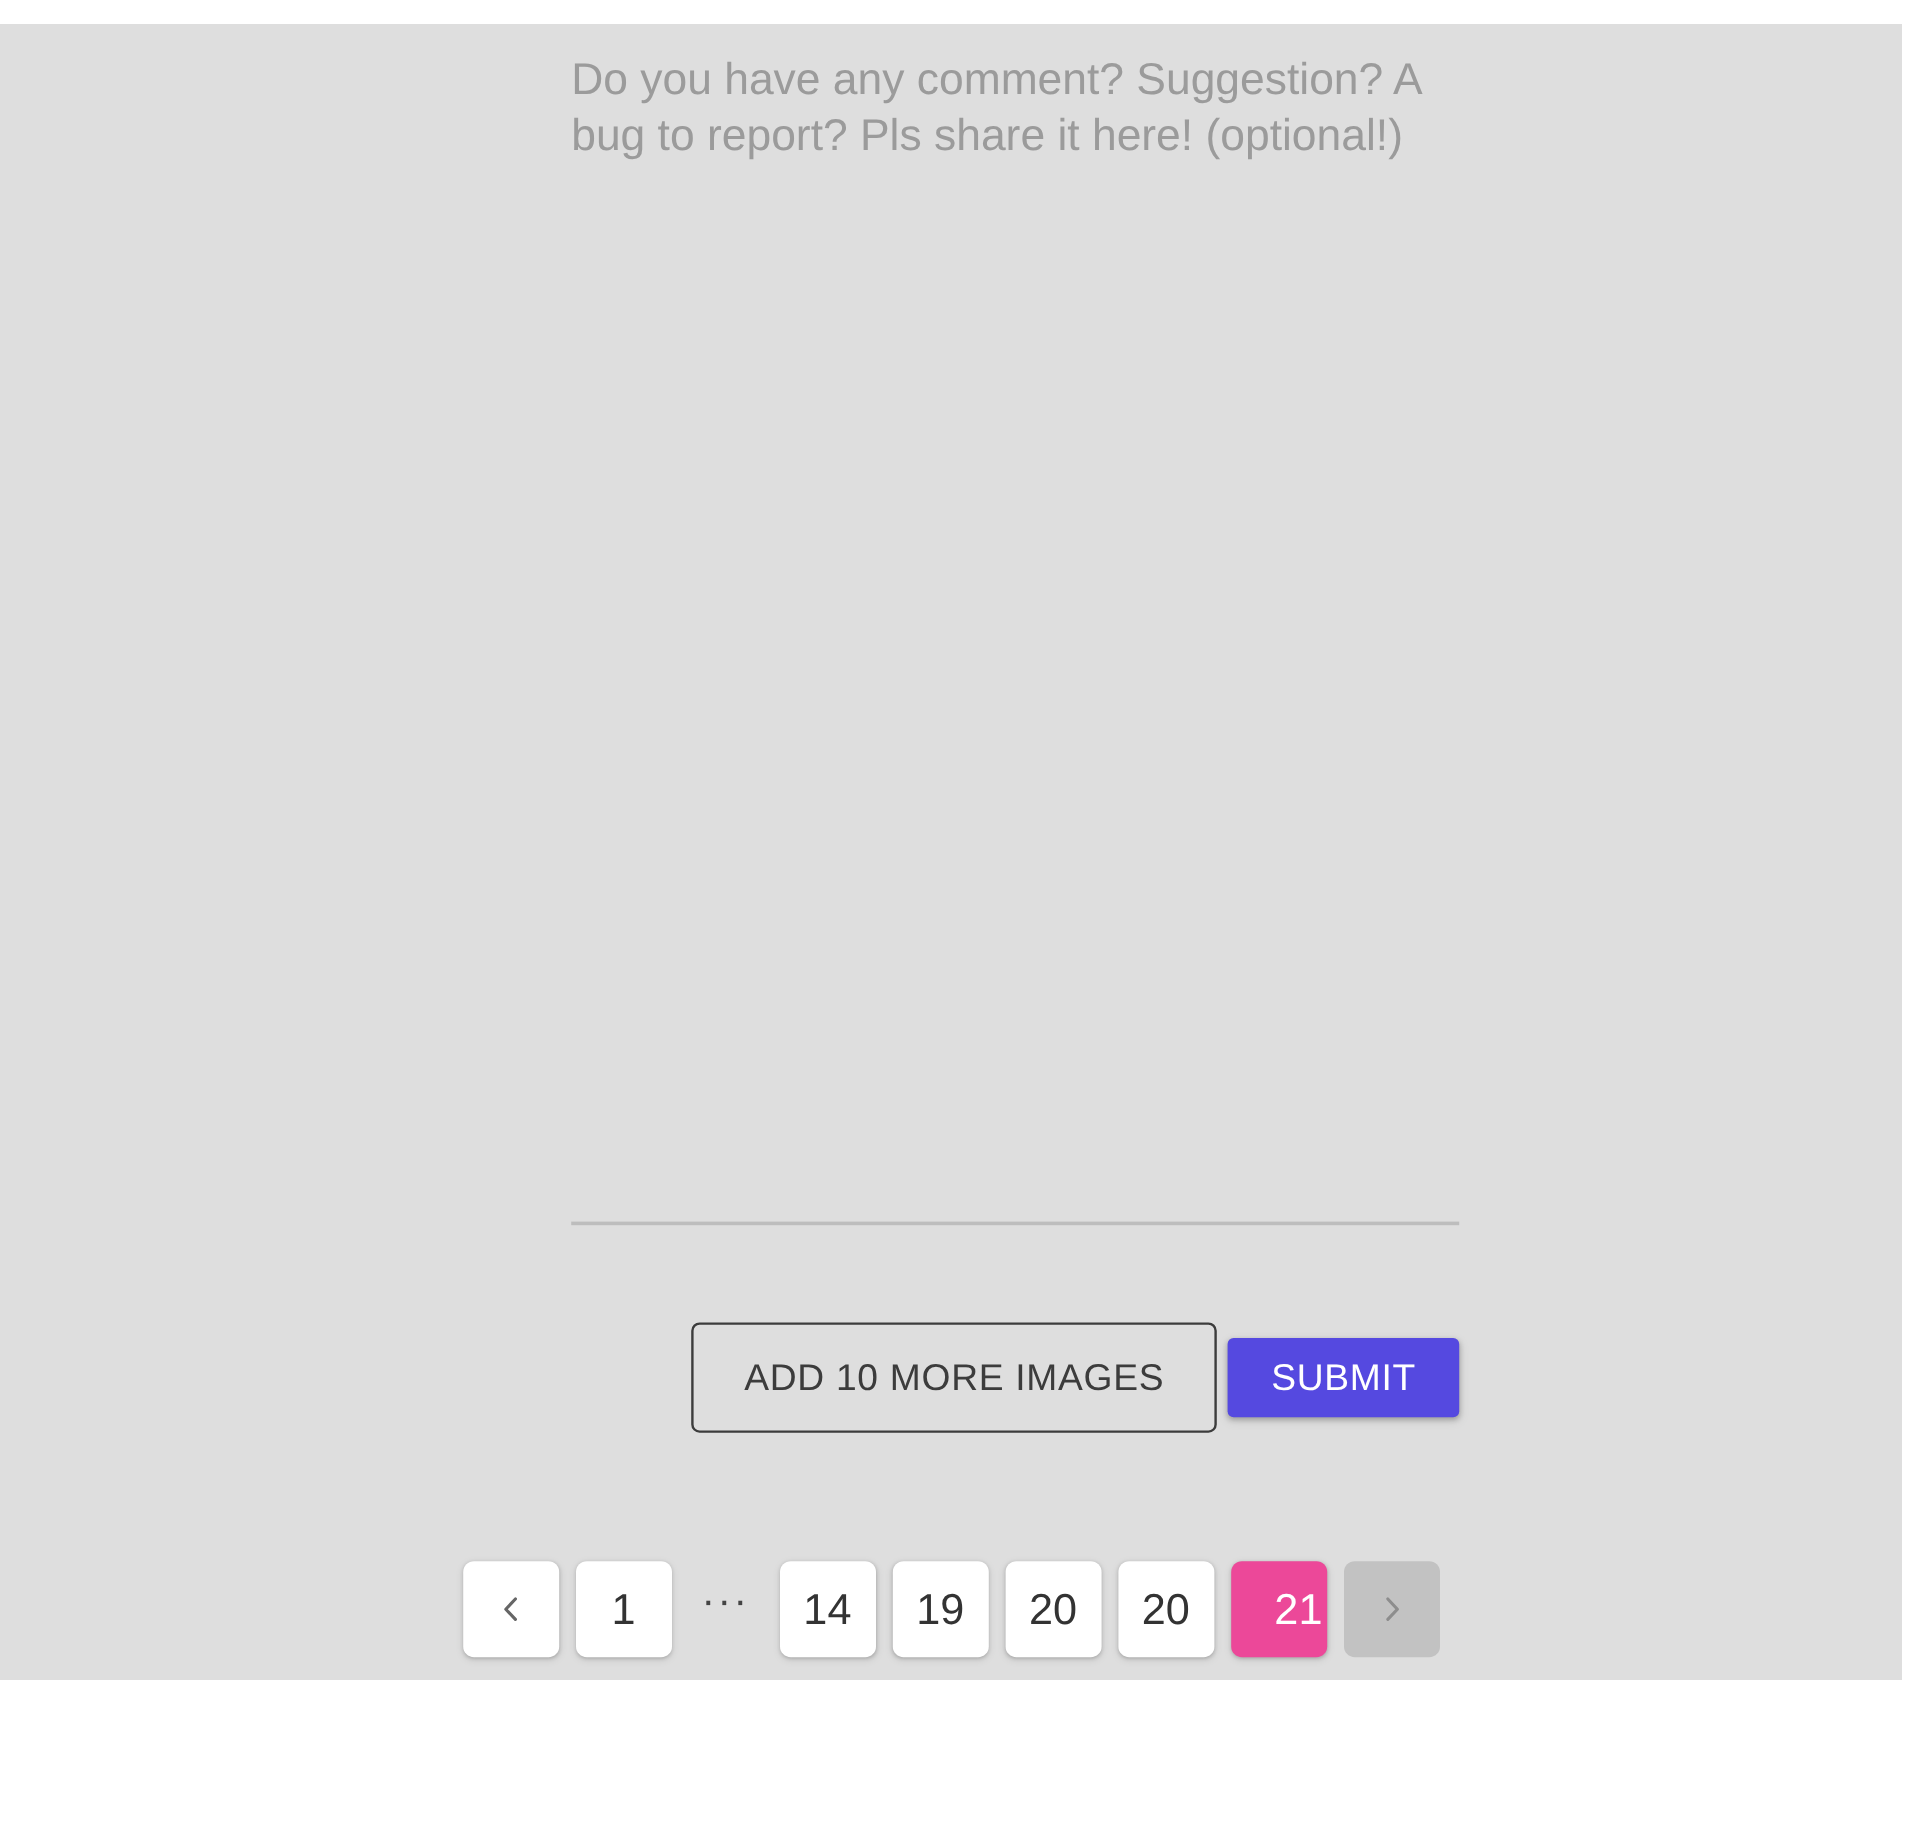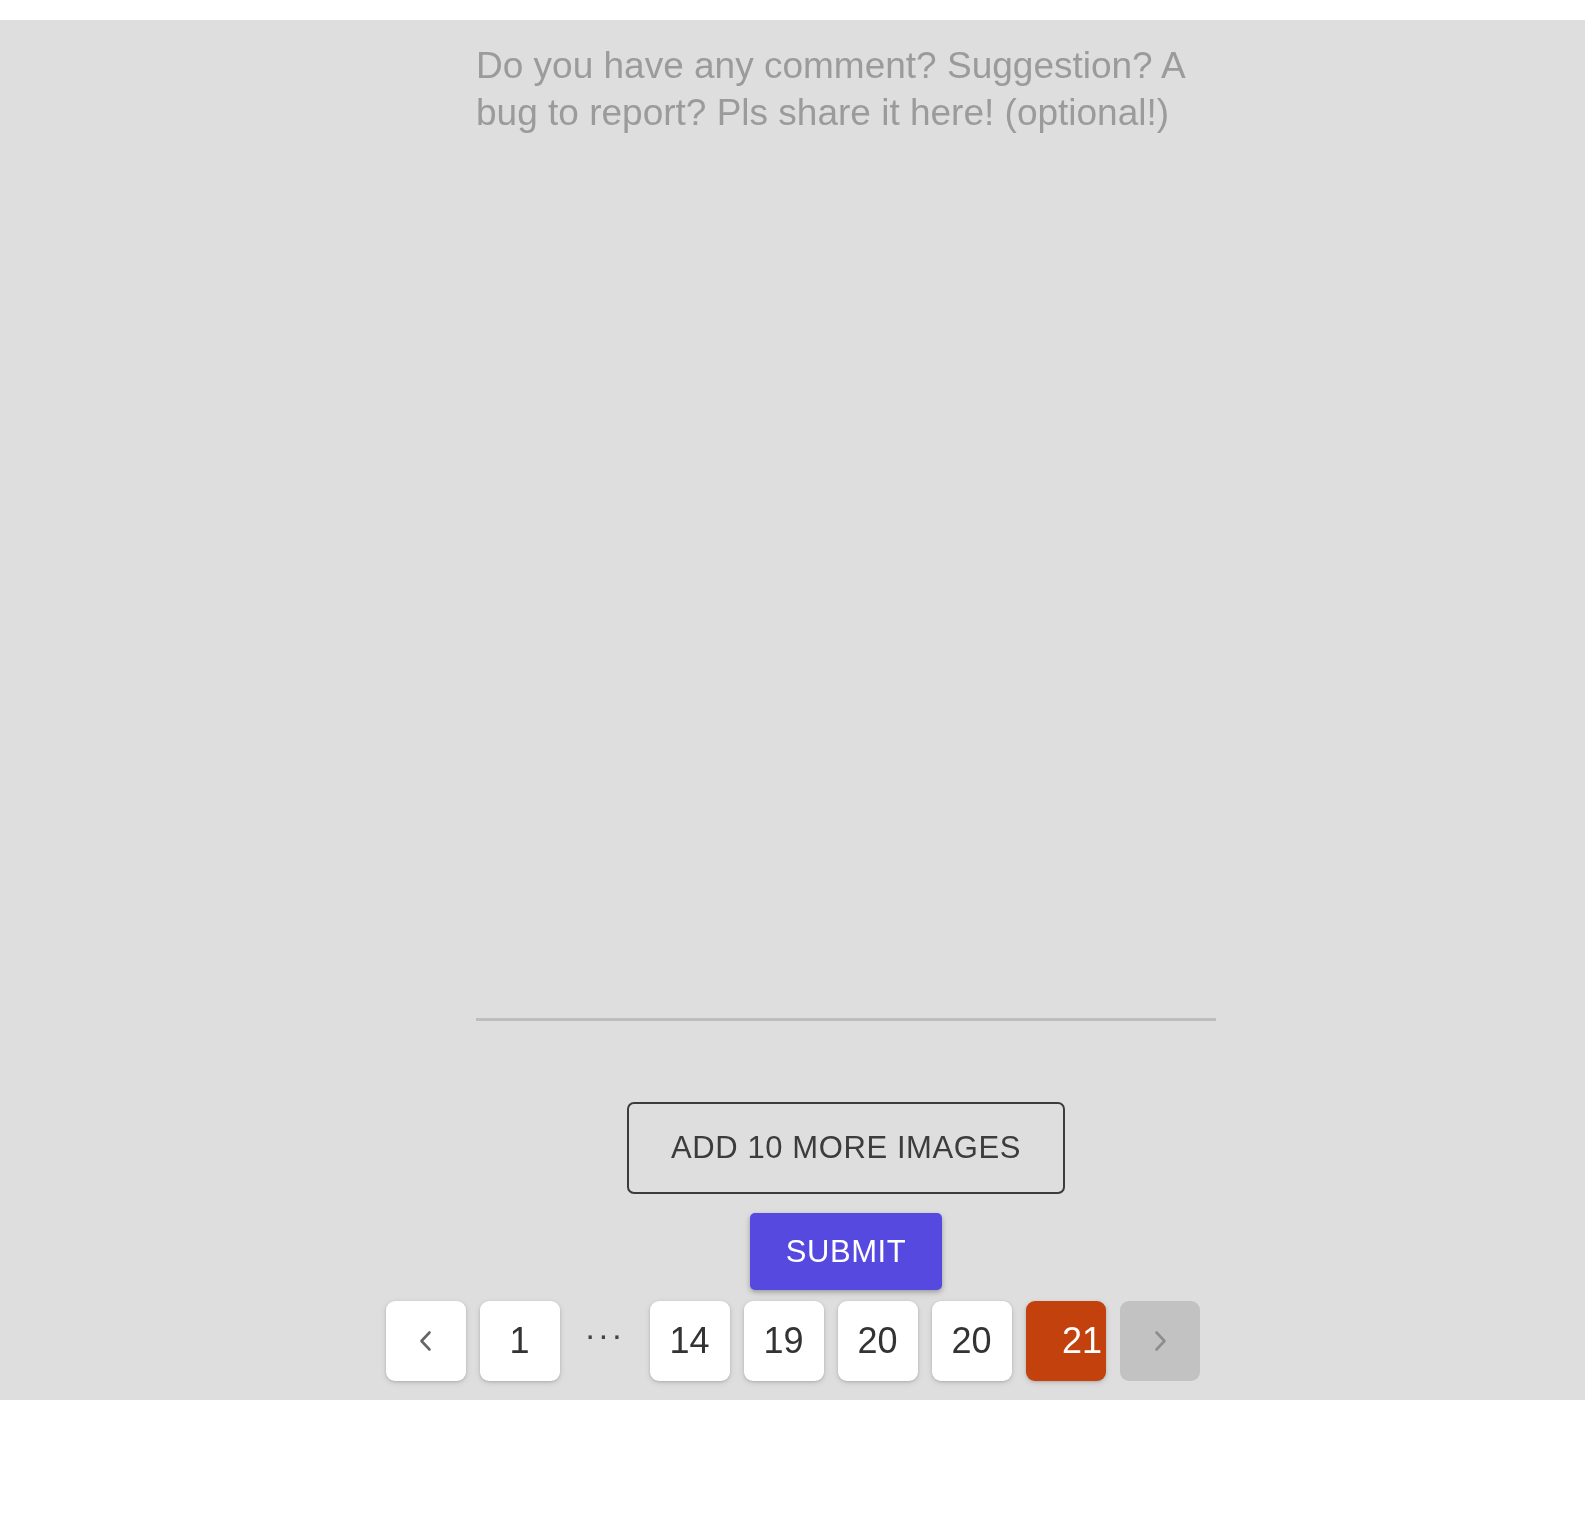--- a/index.html
+++ b/index.html
@@ -70,24 +70,24 @@
     height: 3px;
     background: #bdbdbd;
   }
 
   .actions-row {
     position: absolute;
     left: 476px;
     top: 1082px;
     width: 740px;
     display: flex;
-    flex-direction: column;
+    flex-direction: row;
     align-items: center;
     justify-content: flex-end;
-    gap: 19px;
+    gap: 9px;
   }
 
   .btn-outline {
     height: 92px;
     padding: 0 42px;
     box-sizing: border-box;
     background: transparent;
     border: 2px solid #3c3c3c;
     border-radius: 7px;
     color: #3c3c3c;
@@ -96,21 +96,21 @@
     font-weight: 500;
     letter-spacing: 0.6px;
     cursor: pointer;
     white-space: nowrap;
     display: flex;
     align-items: center;
     justify-content: center;
   }
 
   .btn-primary {
-    height: 77px;
+    height: 66px;
     padding: 0 36px;
     box-sizing: border-box;
     background: #5549e0;
     border: none;
     border-radius: 5px;
     color: #ffffff;
     font-family: "Liberation Sans", sans-serif;
     font-size: 31px;
     font-weight: 500;
     letter-spacing: 0.6px;
@@ -148,21 +148,21 @@
     font-weight: 500;
     cursor: pointer;
     display: flex;
     align-items: center;
     justify-content: center;
     box-shadow: 0 1px 3px rgba(0,0,0,0.16), 0 2px 7px rgba(0,0,0,0.09);
     padding: 0;
   }
 
   .page-btn.active {
-    background: #c2410c;
+    background: #ec4899;
     color: #ffffff;
     padding-left: 33px;
   }
 
   .page-btn.disabled {
     background: #c2c2c2;
     cursor: default;
     box-shadow: none;
   }
 

